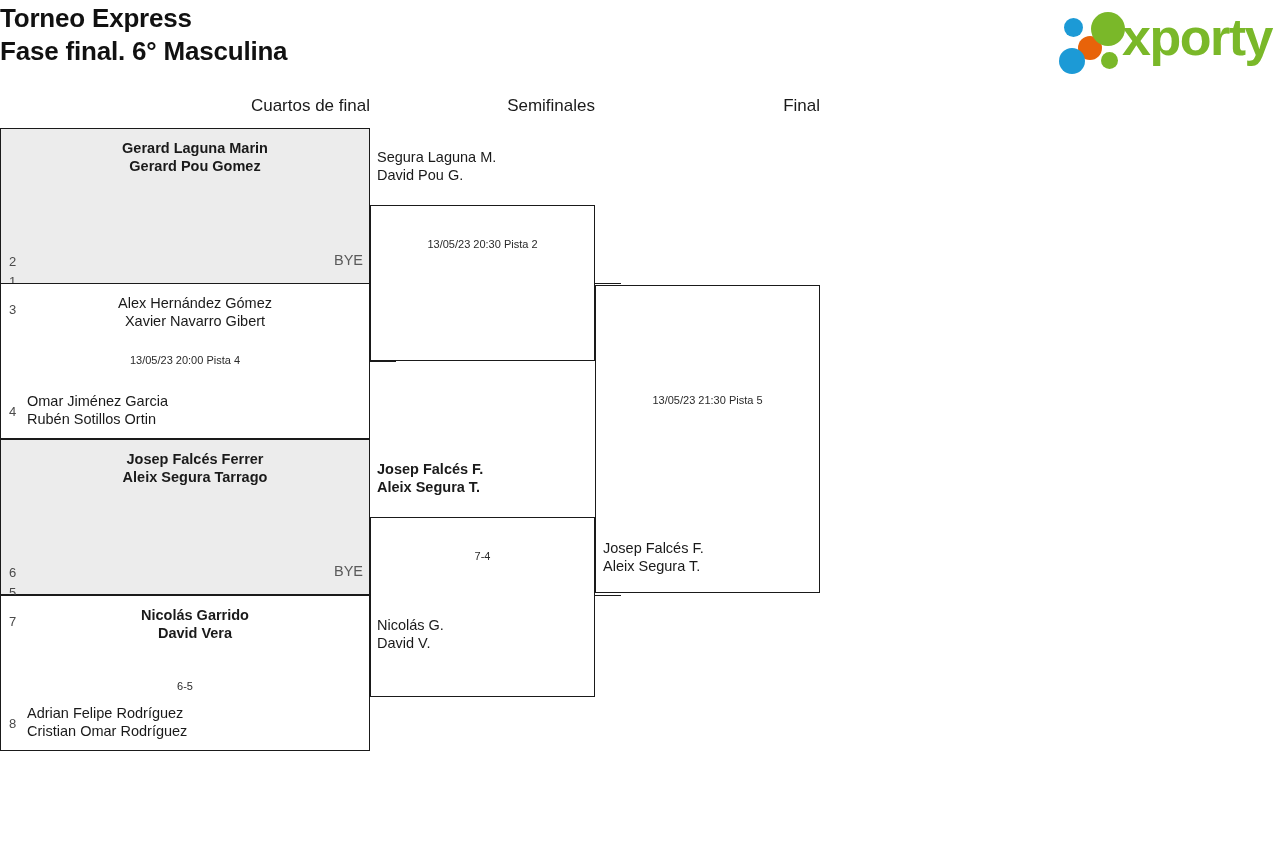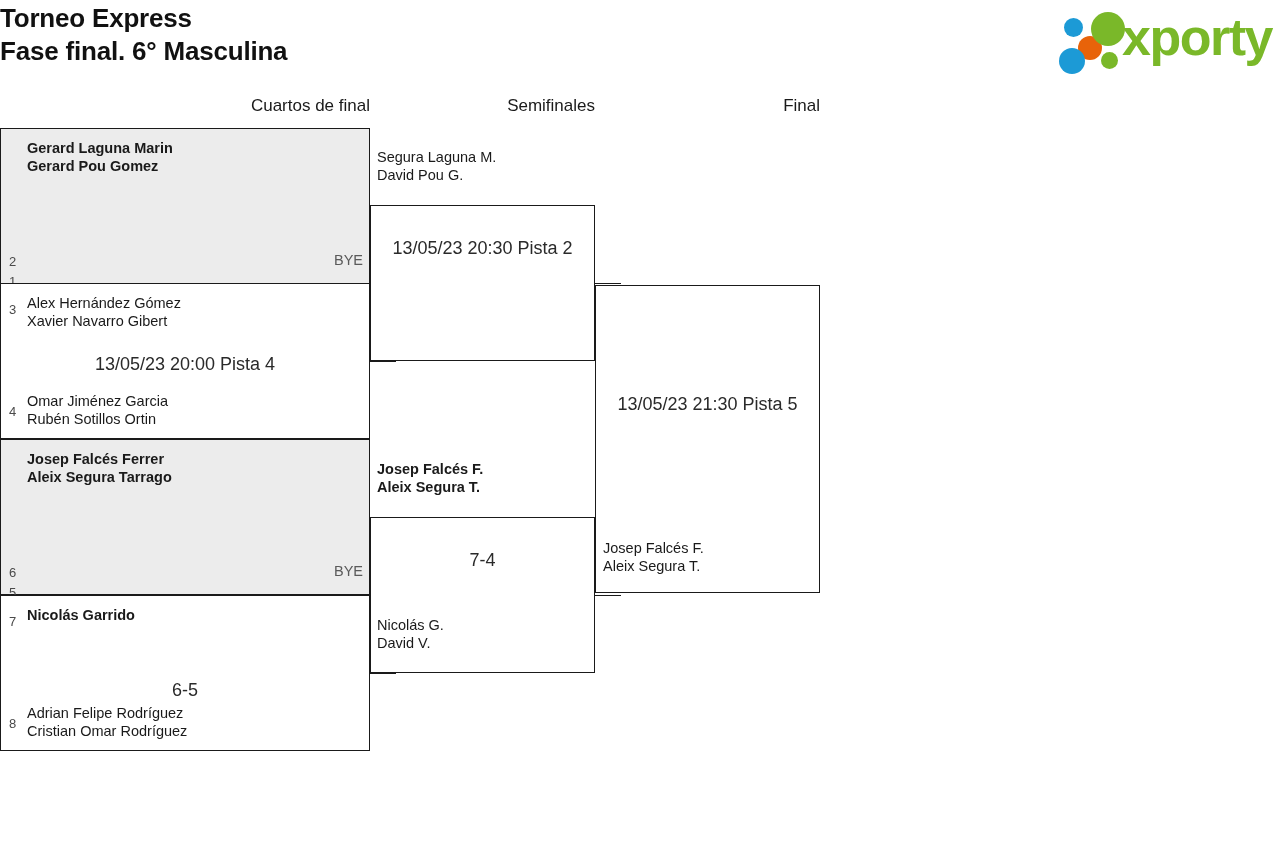--- a/index.html
+++ b/index.html
@@ -109,29 +109,29 @@
     left: 26px;
     right: 6px;
     font-size: 14.5px;
     line-height: 18px;
     color: #1a1a1a;
   }
   .slot .pl { display: block; white-space: nowrap; }
   .slot.winner .pl { font-weight: 700; }
   .slot.bye-slot { color: #5a5a5a; text-align: right; }
 
-  .slot-top    { top: 10px; }
+  .slot-top    { top: 10px; text-align: center; }
   .slot-bottom { bottom: 10px; }
   .slot-bye    { bottom: 14px; font-size: 14.5px; }
 
   .meta {
     position: absolute;
     left: 0; right: 0;
     text-align: center;
-    font-size: 18px;
+    font-size: 11px;
     color: #2a2a2a;
     white-space: nowrap;
   }
 
   
   .outside-slot {
     position: absolute;
     font-size: 14.5px;
     line-height: 18px;
     color: #1a1a1a;
@@ -209,20 +209,21 @@
     <div class="seed" style="bottom:14px;">6</div>
     <div class="slot slot-bye bye-slot">
       <span class="pl">BYE</span>
     </div>
   </div>
 
   <div class="match" style="left:0px; top:595px; width:370px; height:156px;">
     <div class="seed" style="top:19px;">7</div>
     <div class="slot slot-top winner">
       <span class="pl">Nicolás Garrido</span>
+      <span class="pl">David Vera</span>
     </div>
     <div class="meta" style="top:84px;">6-5</div>
     <div class="seed" style="bottom:19px;">8</div>
     <div class="slot slot-bottom">
       <span class="pl">Adrian Felipe Rodríguez</span>
       <span class="pl">Cristian Omar Rodríguez</span>
     </div>
   </div>
 
   <div class="connector" style="left:370px; top:205px; width:26px;"></div>
@@ -242,21 +243,21 @@
   <div class="outside-slot" style="left:377px; top:306px;">
     <span class="pl"></span>
     <span class="pl"></span>
   </div>
 
   <div class="outside-slot winner" style="left:377px; top:460px;">
     <span class="pl">Josep Falcés F.</span>
     <span class="pl">Aleix Segura T.</span>
   </div>
 
-  <div class="match" style="left:370px; top:517px; width:225px; height:156px;">
+  <div class="match" style="left:370px; top:517px; width:225px; height:180px;">
     <div class="meta" style="top:32px;">7-4</div>
   </div>
 
   <div class="outside-slot" style="left:377px; top:616px;">
     <span class="pl">Nicolás G.</span>
     <span class="pl">David V.</span>
   </div>
 
   <div class="connector" style="left:595px; top:283px; width:26px;"></div>
   <div class="connector" style="left:595px; top:595px; width:26px;"></div>

